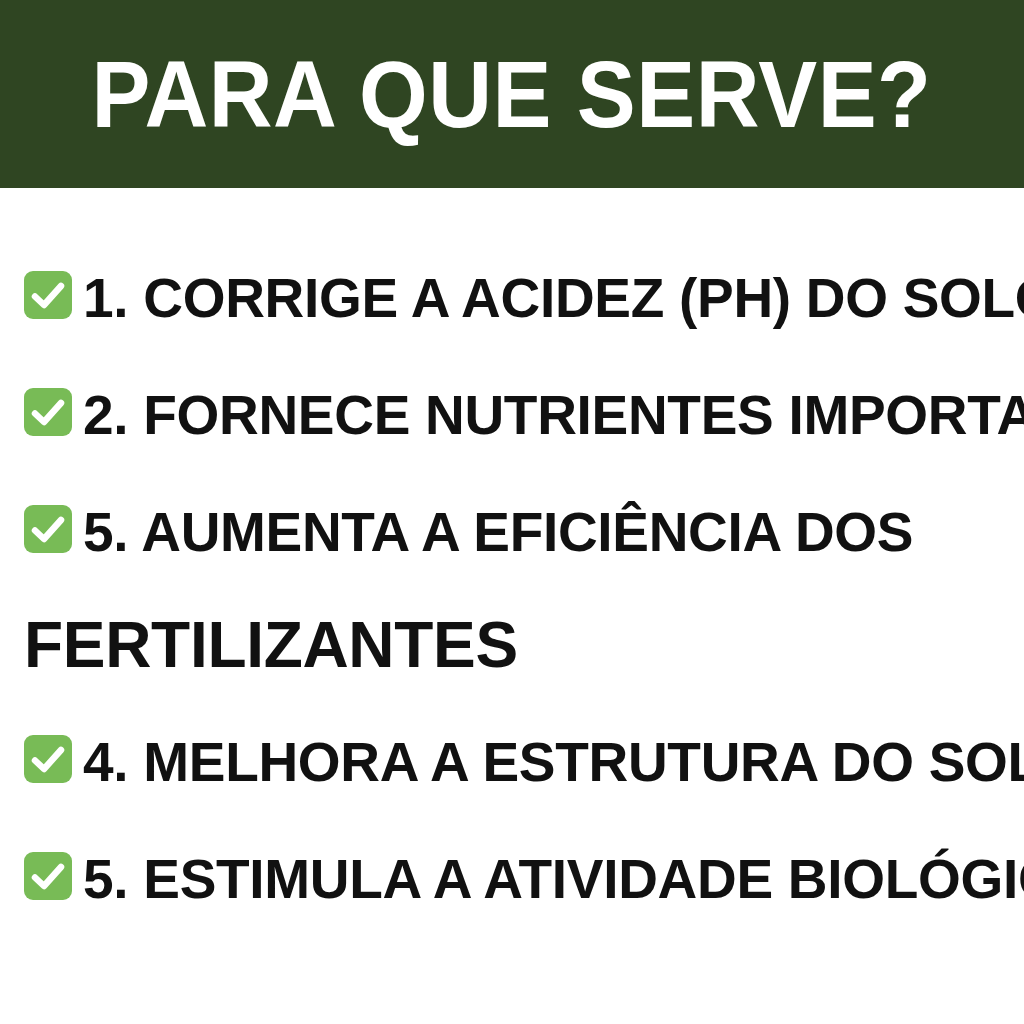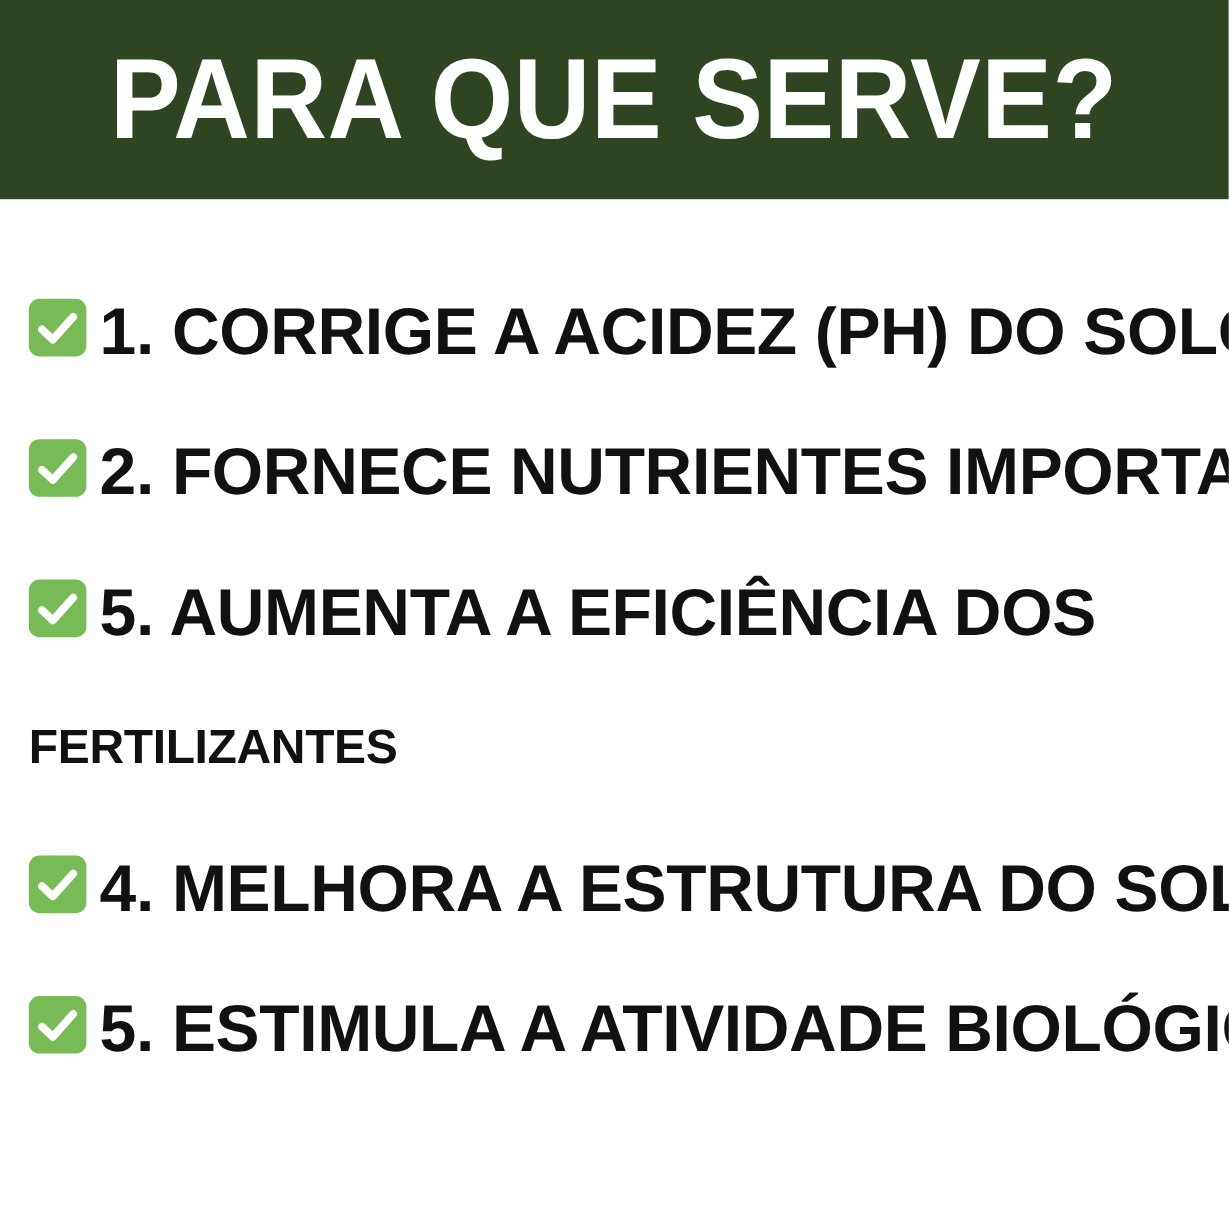--- a/index.html
+++ b/index.html
@@ -21,21 +21,21 @@
     height: 1024px;
     background: #ffffff;
     box-sizing: border-box;
     display: flex;
     flex-direction: column;
   }
 
   
   .header-banner {
     width: 100%;
-    height: 166px;
+    height: 188px;
     background: #2F4522;
     display: flex;
     align-items: center;
     justify-content: center;
     flex: none;
   }
   .header-title {
     color: #ffffff;
     font-family: "Liberation Sans Narrow", "Liberation Sans", "DejaVu Sans Condensed", sans-serif;
     font-weight: bold;
@@ -97,21 +97,21 @@
   .item-text {
     display: inline;
     vertical-align: middle;
   }
 
   .wrap-line {
     display: block;
     color: #111111;
     font-family: "Liberation Sans Narrow", "Liberation Sans", "DejaVu Sans Condensed", sans-serif;
     font-weight: bold;
-    font-size: 40px;
+    font-size: 64px;
     line-height: 113px;
     letter-spacing: -0.3px;
     white-space: nowrap;
     padding-left: 0;
   }
 
   .footer-space {
     height: 150px;
   }
 </style>

